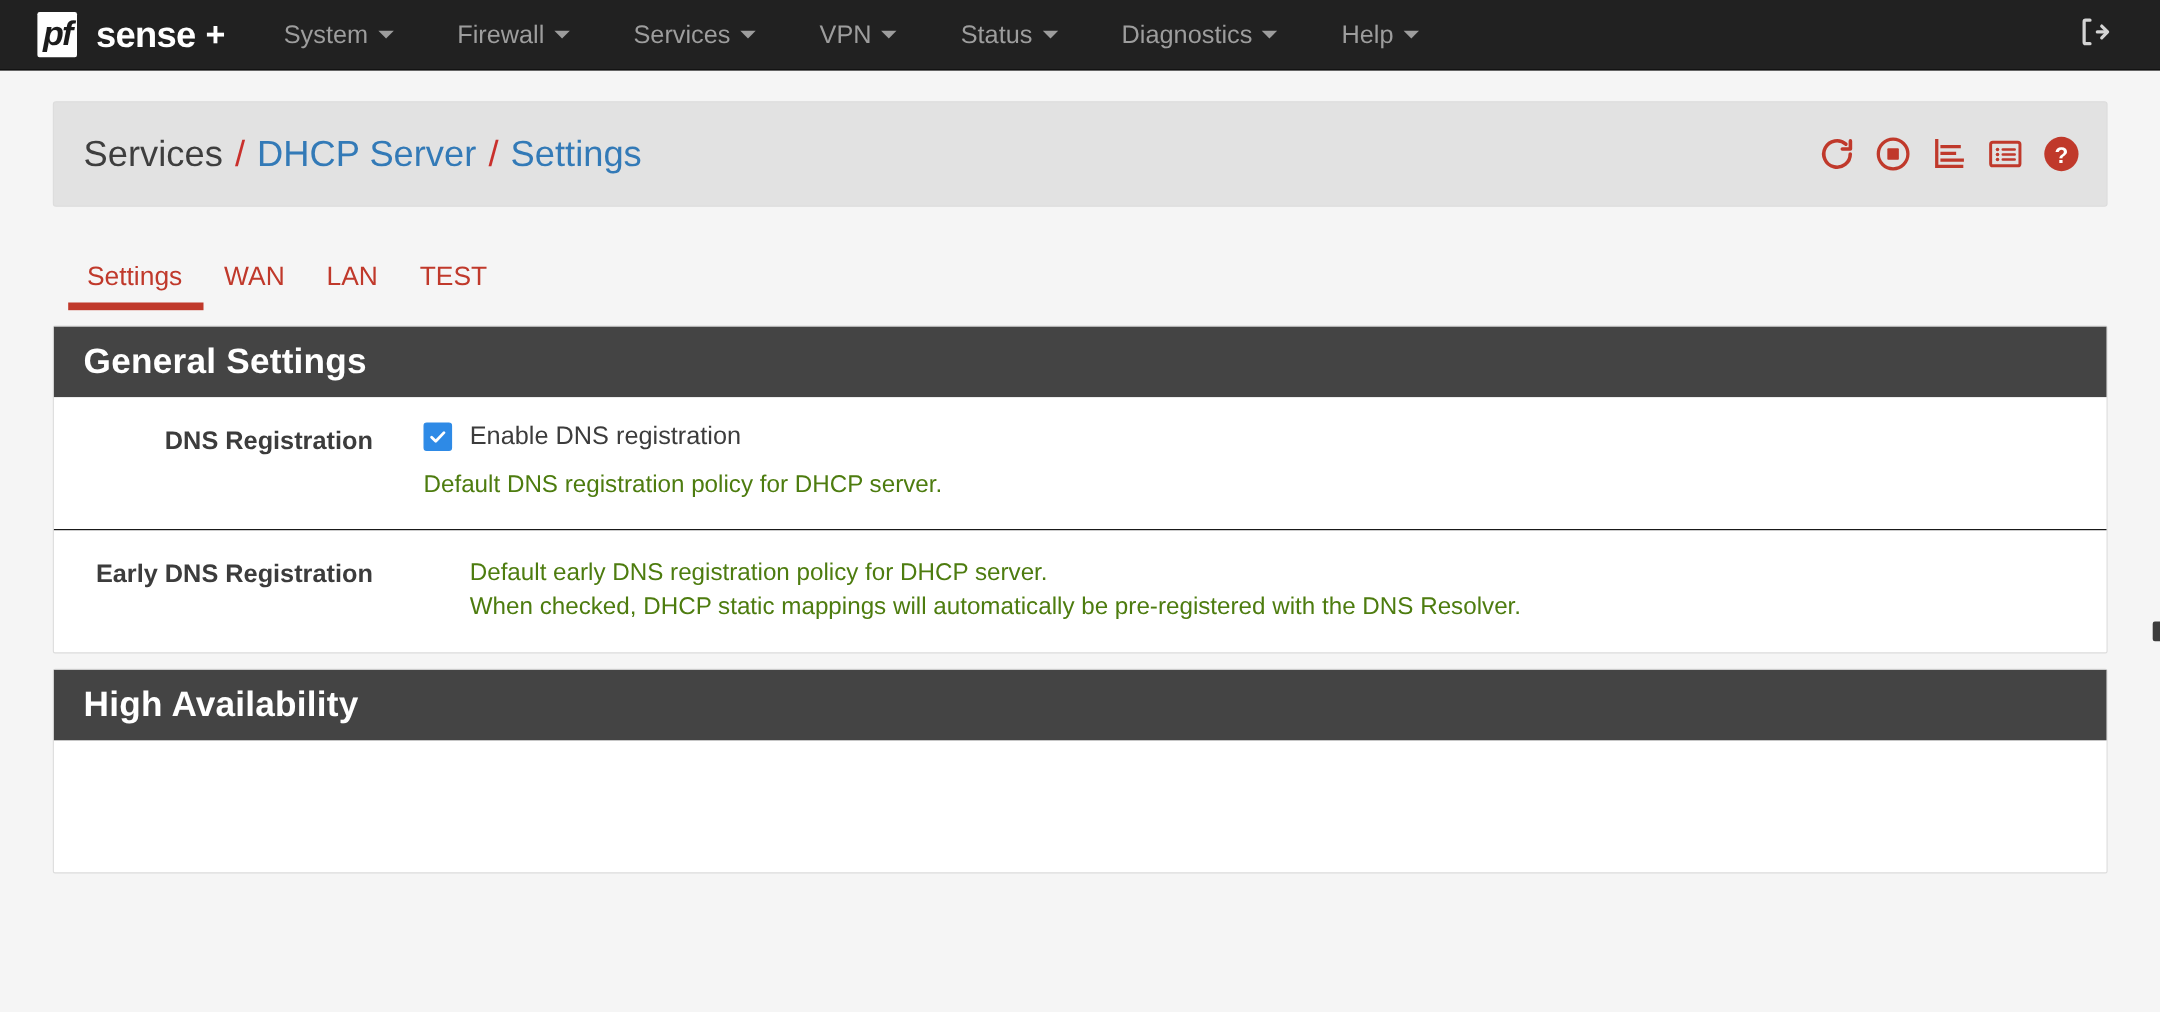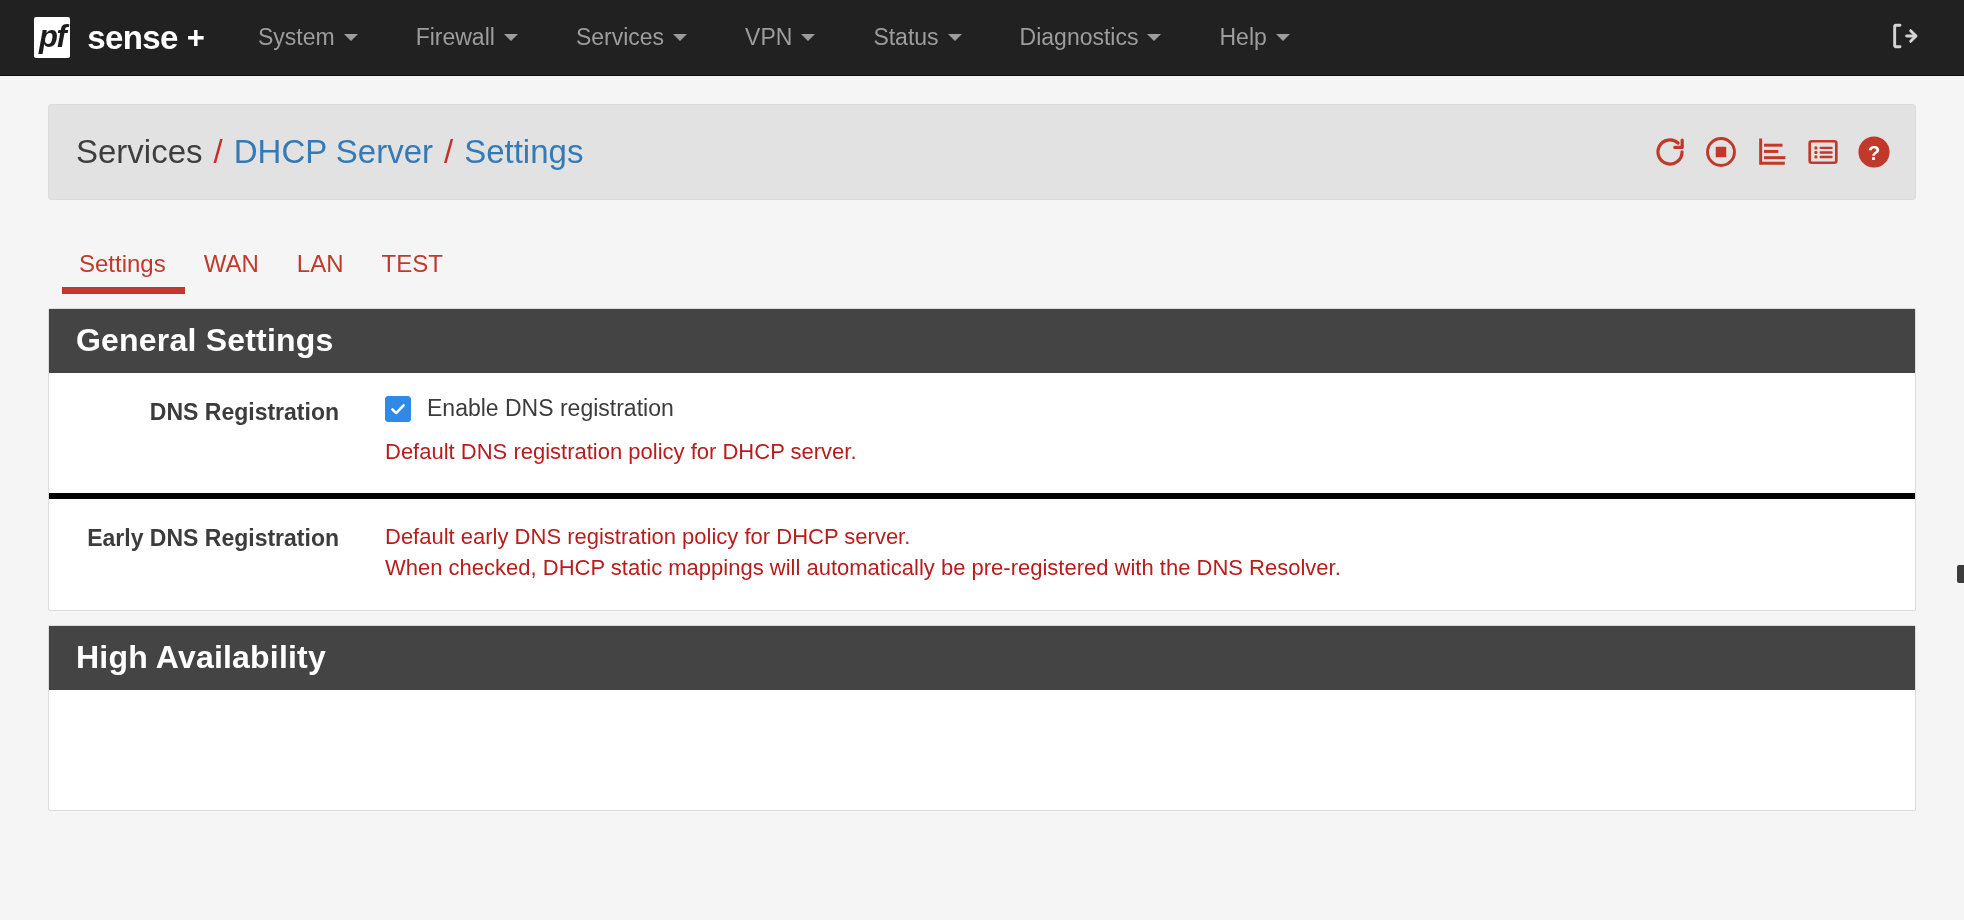--- a/index.html
+++ b/index.html
@@ -8,21 +8,21 @@
     width: 1964px; height: 920px;
     overflow: hidden;
     background: #f5f5f5;
     font-family: "Liberation Sans", sans-serif;
     -webkit-font-smoothing: antialiased;
   }
 
   
   #navbar {
     position: relative;
-    height: 76px;
+    height: 64px;
     background: #212121;
     display: flex;
     align-items: center;
     padding: 0 30px 0 34px;
     border-bottom: 1px solid #0d0d0d;
   }
   #brand {
     display: flex;
     align-items: center;
     margin-right: 34px;
@@ -171,23 +171,23 @@
     font-size: 32px;
     font-weight: bold;
     padding: 13px 0 14px 27px;
     letter-spacing: 0.2px;
   }
   .panel-body { padding: 0; }
 
   .form-row {
     display: flex;
     padding: 22px 0 26px 0;
-    border-bottom: 6px solid #000000;
-  }
-  .form-row:last-child { border-bottom: none; }
+    border-bottom: 1px solid #000000;
+  }
+  .form-row:last-child { border-bottom: none; gap: 42px; }
 
   .form-label {
     width: 290px;
     flex: 0 0 290px;
     text-align: right;
     font-size: 23px;
     font-weight: bold;
     color: #3c3c3c;
     line-height: 1.37;
     padding-right: 0;
@@ -224,21 +224,21 @@
   }
   .cbx .tick { display: block; }
   .check-label {
     font-size: 23px;
     color: #3c3c3c;
     cursor: pointer;
     white-space: nowrap;
   }
   .help-text {
     font-size: 22px;
-    color: #b91c1c;
+    color: #4d7c0f;
     line-height: 1.42;
   }
   .help-text div { white-space: nowrap; }
 
   
   #edge-artifact {
     position: absolute;
     right: 0;
     top: 565px;
     width: 7px;

